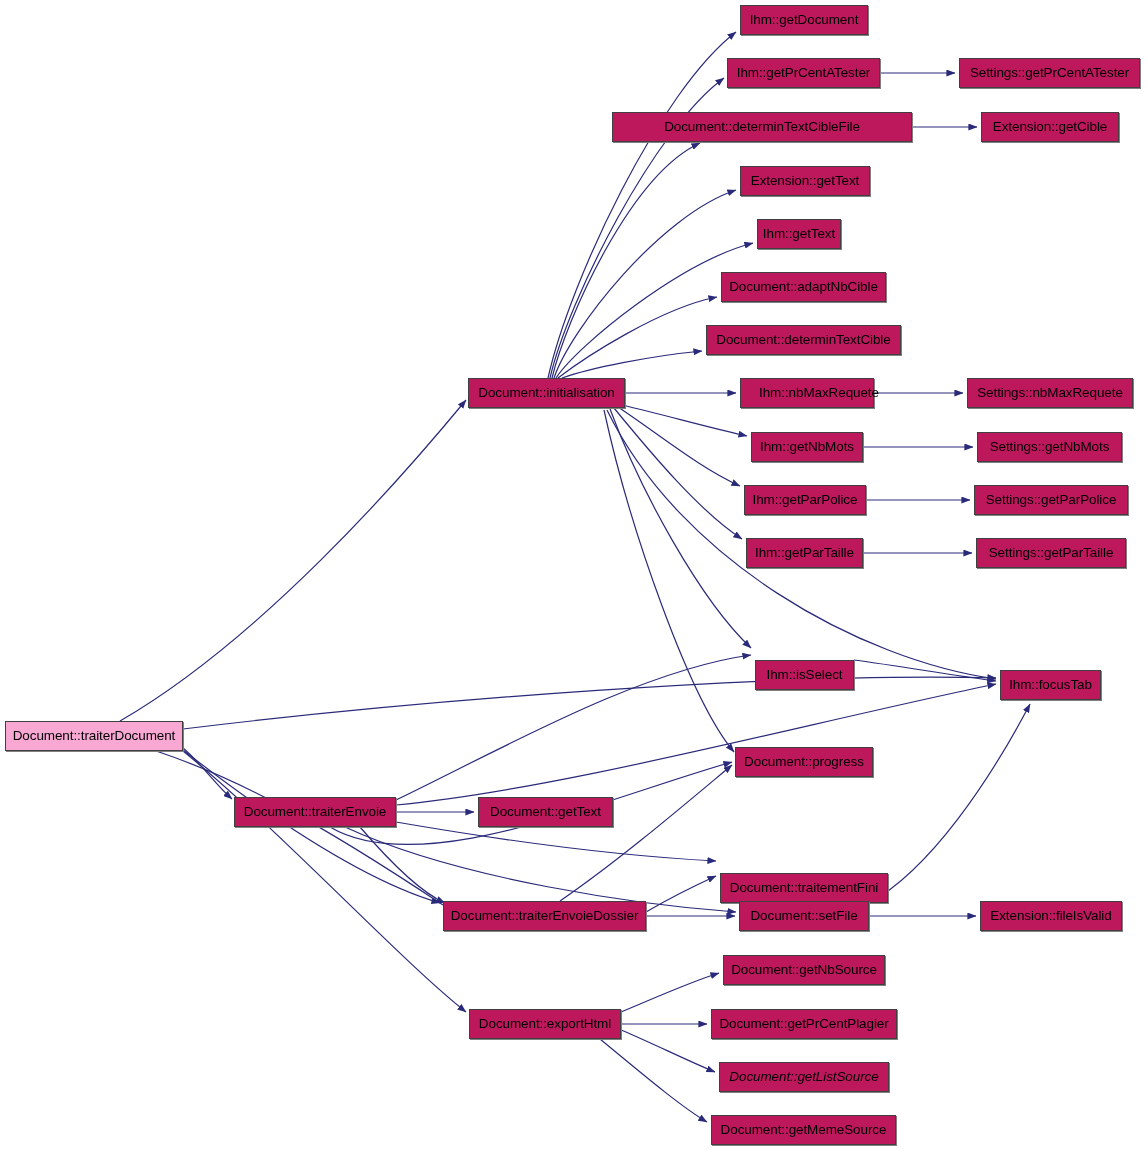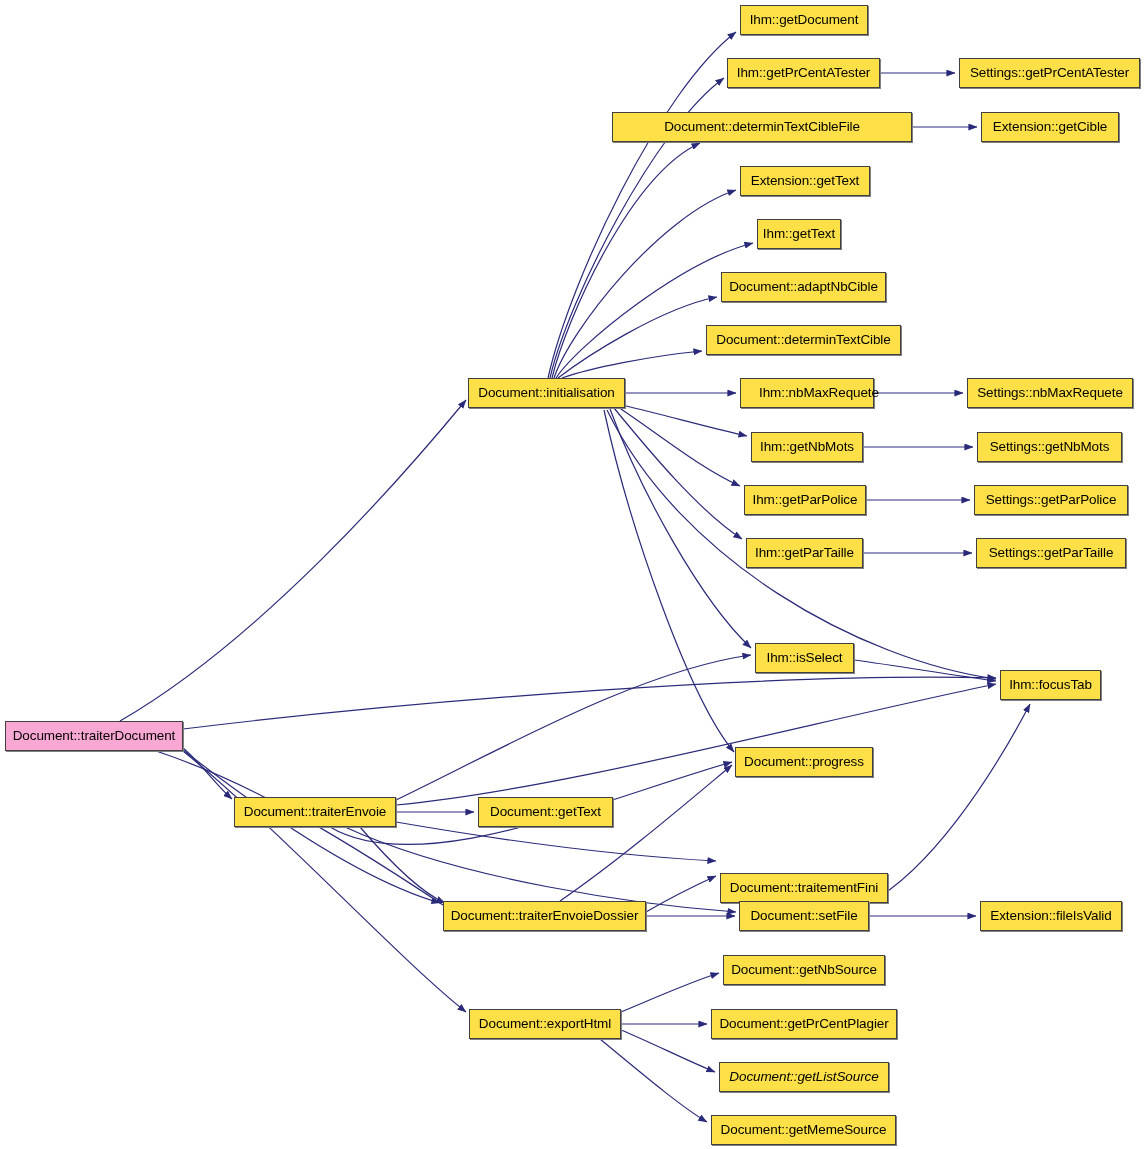--- a/index.html
+++ b/index.html
@@ -19,21 +19,21 @@
     position: absolute;
     left: 0;
     top: 0;
     width: 1147px;
     height: 1149px;
   }
   .node {
     position: absolute;
     box-sizing: border-box;
     border: 1px solid #404040;
-    background: #fde047;
+    background: #be185d;
     color: #000000;
     font-family: "Liberation Sans", sans-serif;
     font-size: 13.5px;
     line-height: 1;
     display: flex;
     align-items: center;
     justify-content: center;
     white-space: nowrap;
     letter-spacing: -0.1px;
     box-shadow: 1px 1px 0 0 #808080;
@@ -151,21 +151,21 @@
       </div>
       <div class="node" style="left: 974px; top: 485px; width: 154px; height: 30px;">
         <span class="node-label">Settings::getParPolice</span>
       </div>
       <div class="node" style="left: 746px; top: 538px; width: 117px; height: 30px;">
         <span class="node-label">Ihm::getParTaille</span>
       </div>
       <div class="node" style="left: 976px; top: 538px; width: 150px; height: 30px;">
         <span class="node-label">Settings::getParTaille</span>
       </div>
-      <div class="node" style="left: 755px; top: 643px; width: 99px; height: 30px;">
+      <div class="node" style="left: 755px; top: 660px; width: 99px; height: 30px;">
         <span class="node-label">Ihm::isSelect</span>
       </div>
       <div class="node" style="left: 1000px; top: 670px; width: 101px; height: 30px;">
         <span class="node-label">Ihm::focusTab</span>
       </div>
       <div class="node current" style="left: 5px; top: 721px; width: 178px; height: 30px;">
         <span class="node-label">Document::traiterDocument</span>
       </div>
       <div class="node" style="left: 735px; top: 747px; width: 138px; height: 30px;">
         <span class="node-label">Document::progress</span>

